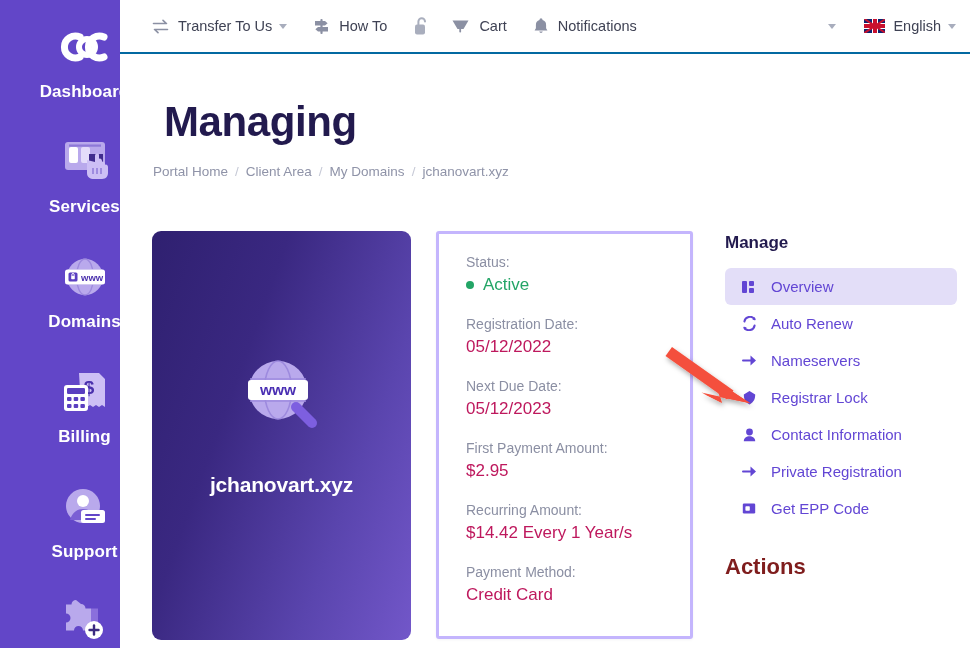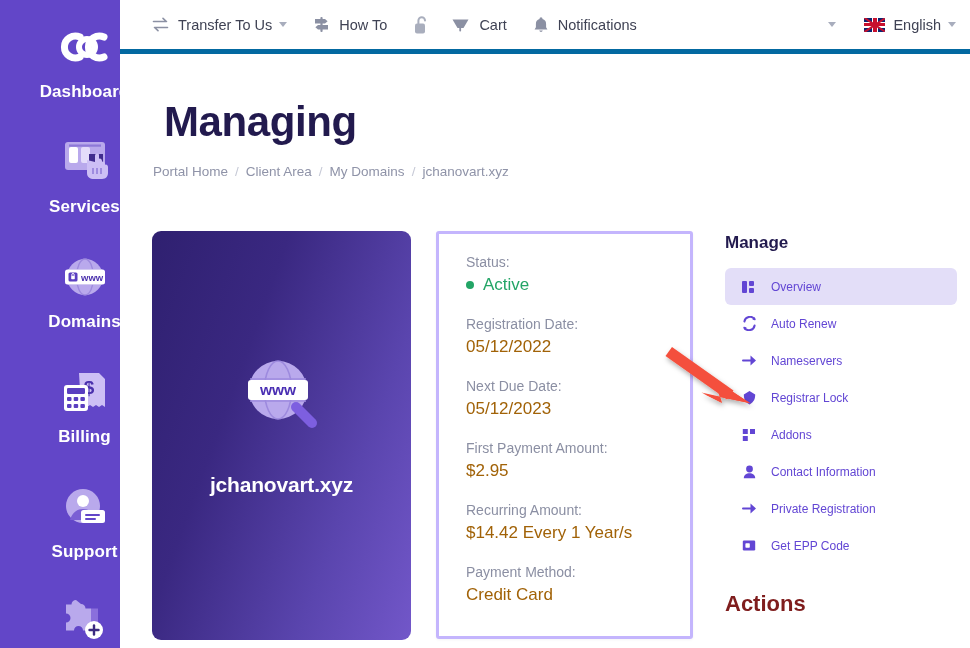--- a/index.html
+++ b/index.html
@@ -34,21 +34,21 @@
   }
   .side-item.last { height: 80px; }
 
   
   #main { flex: 1; height: 648px; position: relative; background:#fff; }
 
   
   #topnav {
     height: 54px; width: 850px;
     display: flex; align-items: center;
-    border-bottom: 5px solid #0369a1;
+    border-bottom: 2px solid #0369a1;
     padding-left: 32px;
     background: #fff;
   }
   .nav-item {
     display: flex; align-items: center;
     color: #3f4254; font-size: 14.5px;
     margin-right: 26px; cursor: pointer; white-space: nowrap;
   }
   .nav-item .ic { margin-right: 9px; display:flex; align-items:center; }
   .caret {
@@ -119,21 +119,21 @@
     border: 3px solid #c4b5fd;
     border-radius: 3px;
     box-shadow: 0 1px 3px rgba(30,30,60,.05);
     padding: 20px 27px 20px 27px;
     flex: 0 0 257px;
   }
   .det-label {
     font-size: 14px; color: #8b8fa3; margin-bottom: 5px;
   }
   .det-value {
-    font-size: 17px; color: #a16207; margin-bottom: 21px;
+    font-size: 17px; color: #be185d; margin-bottom: 21px;
   }
   .det-value.status {
     color: #23a566; display: flex; align-items: center;
   }
   .status-dot {
     width: 8px; height: 8px; border-radius: 50%;
     background: #23a566; margin-right: 9px;
   }
 
   
@@ -149,21 +149,21 @@
     display: flex; align-items: center;
     height: 37px; padding-left: 14px;
     border-radius: 6px; cursor: pointer;
     margin-bottom: 0px;
   }
   .manage-item .mi-icon {
     width: 20px; display: flex; align-items: center; justify-content: center;
     margin-right: 12px;
   }
   .manage-item .mi-label {
-    font-size: 12px; color: #6246D4;
+    font-size: 15px; color: #6246D4;
   }
   .manage-item.active { background: #E3DEF8; }
   .manage-item.active .mi-label { color: #6246D4; }
   #actions-head { margin-top: 27px; font-size: 22px; font-weight: 700; color: #7f1d1d; }
 
   
   #annot-arrow {
     position: absolute; left: 0; top: 0;
     width: 970px; height: 648px;
     pointer-events: none; z-index: 40;
@@ -453,30 +453,20 @@
 
         <div class="manage-item">
           <span class="mi-icon">
             <svg width="13" height="15" viewBox="0 0 13 15">
               <path d="M6.5 14.4 C2 11.8 0.8 9 0.8 4.5 L6.5 1 L12.2 4.5 C12.2 9 11 11.8 6.5 14.4z" fill="#6246D4"></path>
             </svg>
           </span>
           <span class="mi-label">Registrar Lock</span>
         </div>
 
-        <div class="manage-item">
-          <span class="mi-icon">
-            <svg width="14" height="14" viewBox="0 0 14 14">
-              <path d="M0.8 1 h5 v5 h-5z" fill="#6246D4"></path>
-              <path d="M8 1 h5 v5 h-5z" fill="#6246D4"></path>
-              <path d="M0.8 8 h5 v5 h-5z" fill="#6246D4"></path>
-            </svg>
-          </span>
-          <span class="mi-label">Addons</span>
-        </div>
 
         <div class="manage-item">
           <span class="mi-icon">
             <svg width="13" height="14" viewBox="0 0 13 14">
               <circle cx="6.5" cy="4" r="3.4" fill="#6246D4"></circle>
               <path d="M0.8 13.2 c0-3.4 2.6-5 5.7-5 s5.7 1.6 5.7 5z" fill="#6246D4"></path>
             </svg>
           </span>
           <span class="mi-label">Contact Information</span>
         </div>

